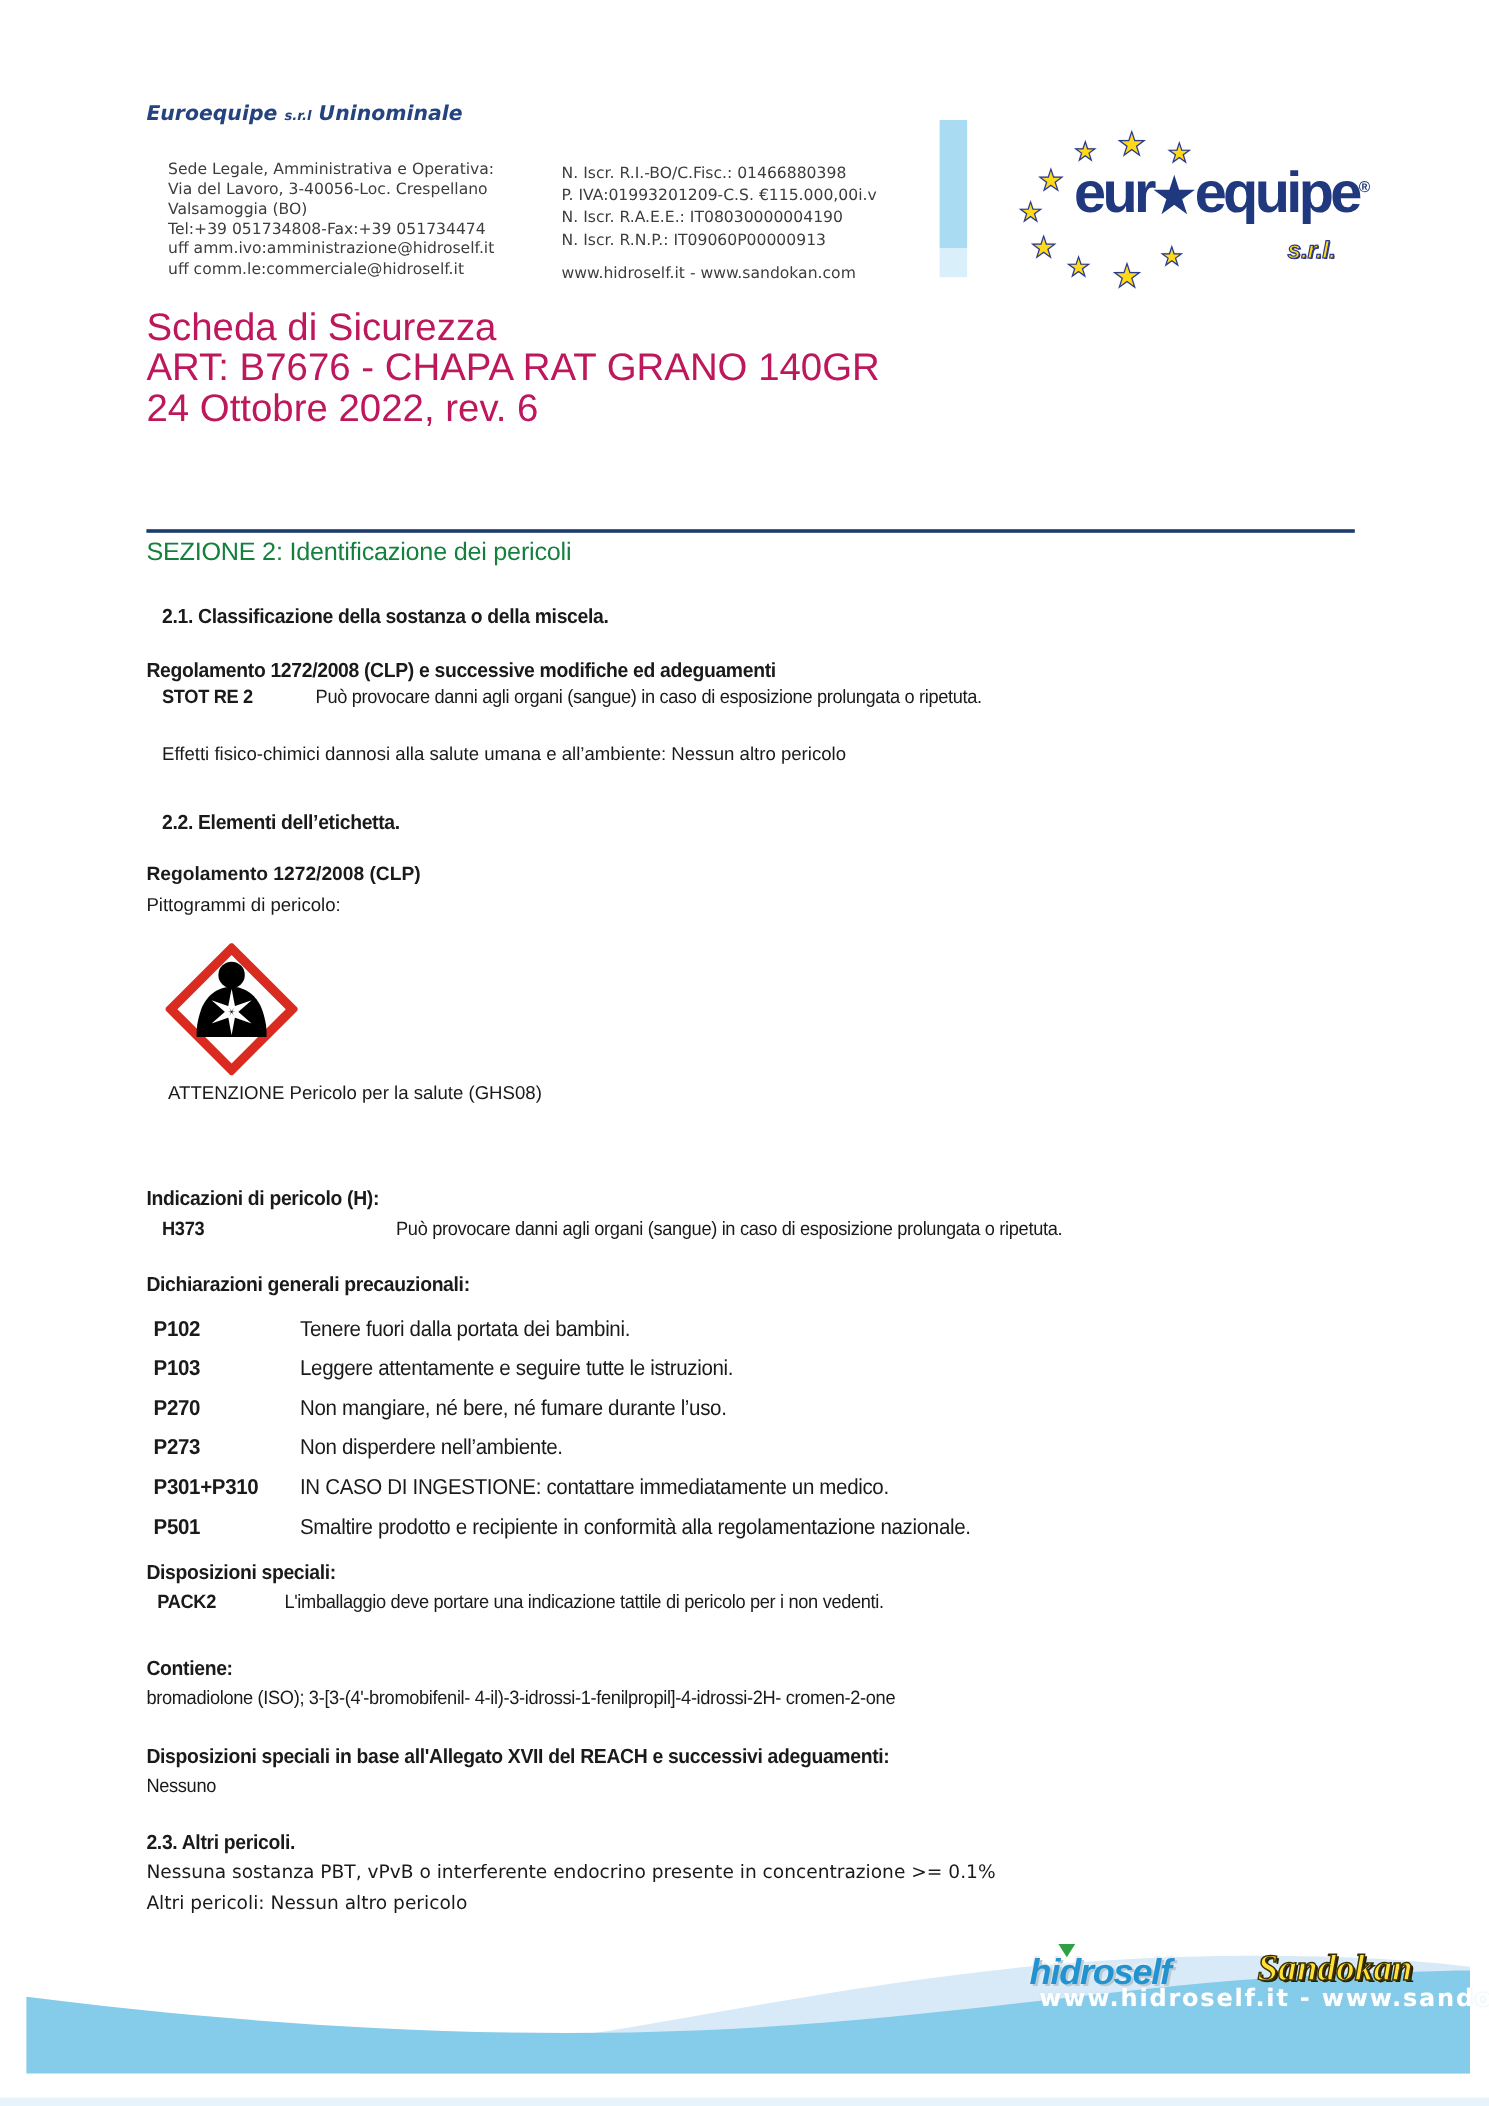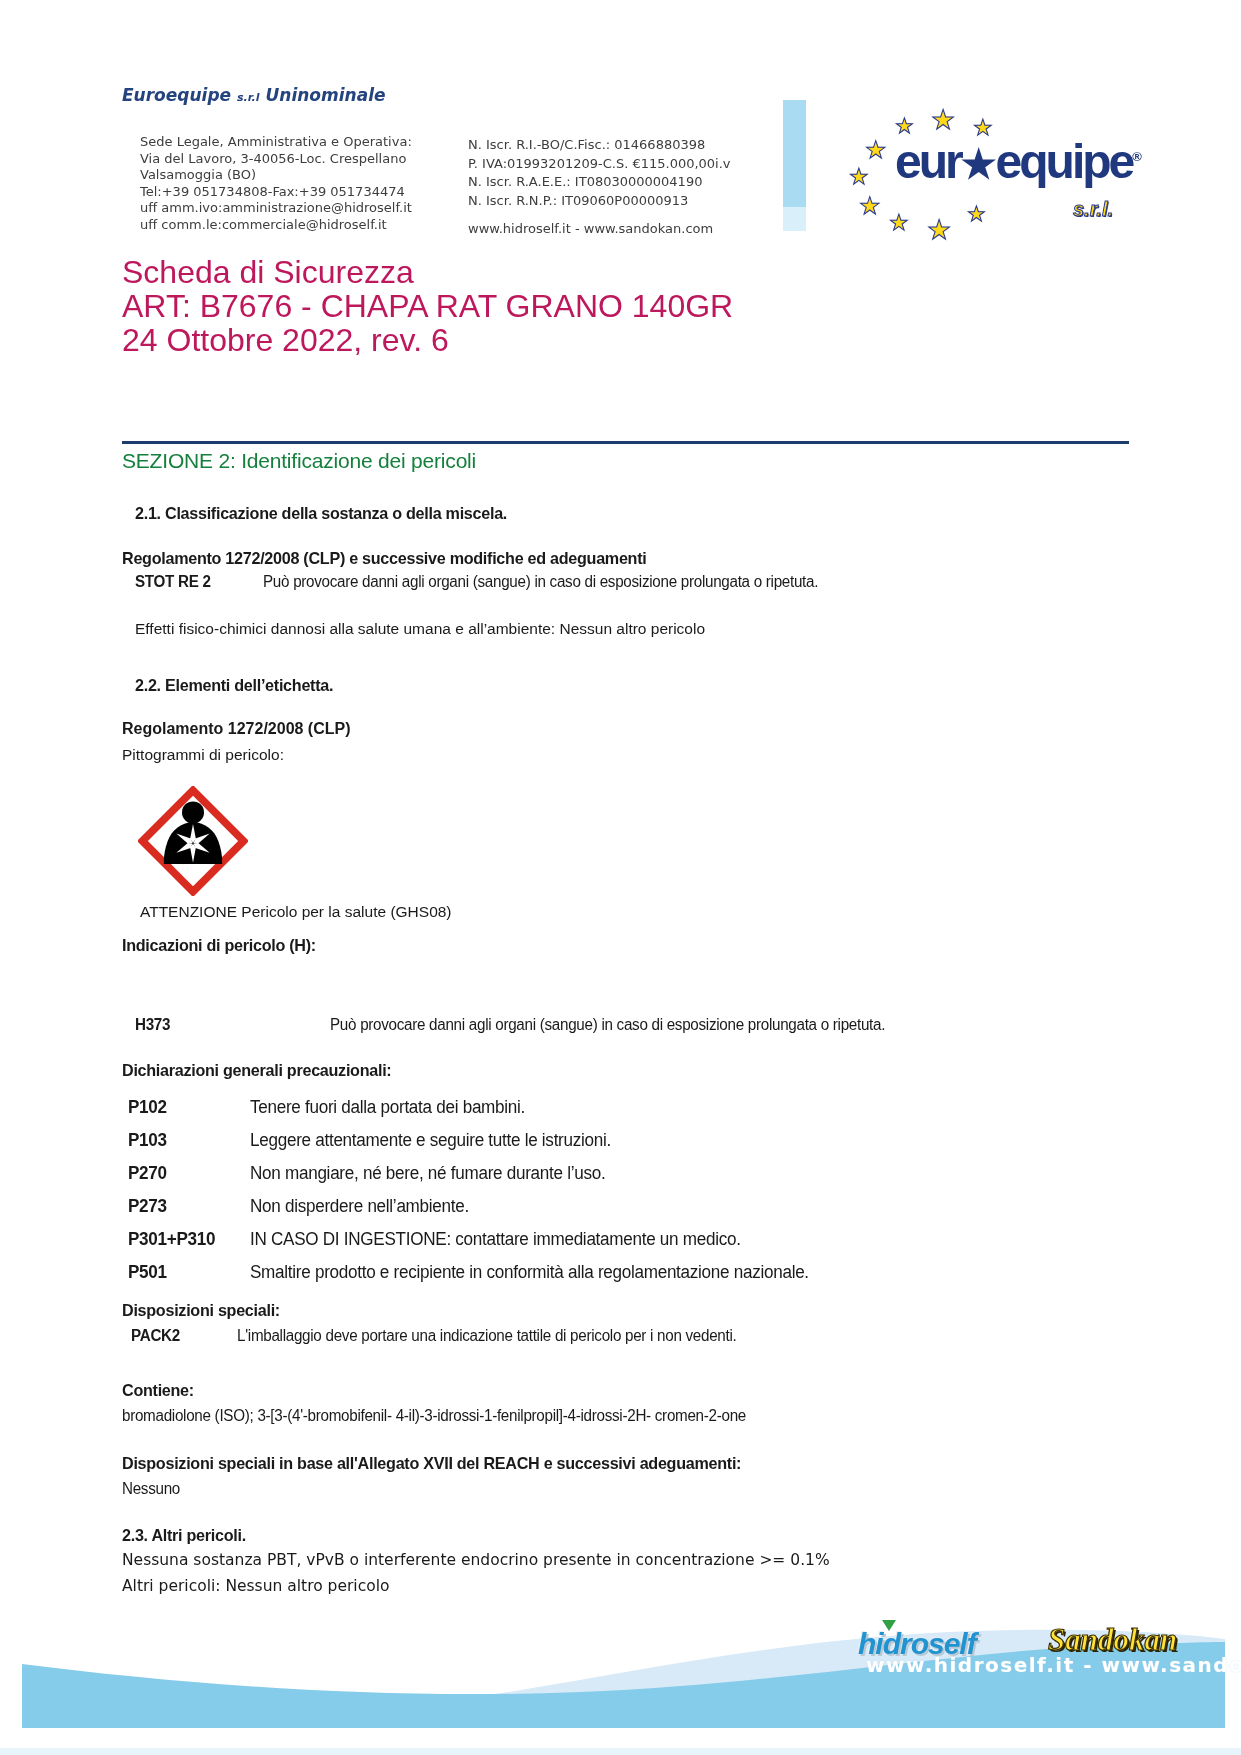--- a/index.html
+++ b/index.html
@@ -118,21 +118,21 @@
       <path d="M50 34.5 L52.6 48 L50 51.5 L47.4 48 Z" transform="rotate(120 50 52)"></path>
       <path d="M50 34.5 L52.6 48 L50 51.5 L47.4 48 Z" transform="rotate(180 50 52)"></path>
       <path d="M50 34.5 L52.6 48 L50 51.5 L47.4 48 Z" transform="rotate(240 50 52)"></path>
       <path d="M50 34.5 L52.6 48 L50 51.5 L47.4 48 Z" transform="rotate(300 50 52)"></path>
     </g>
   </svg>
 </div>
 
 <div class="abs t reg15" style="left:140px;top:903px;">ATTENZIONE Pericolo per la salute (GHS08)</div>
 
-<div class="abs t b h17" style="left:122px;top:936px;"><span class="cx">Indicazioni di pericolo (H):</span></div>
+<div class="abs t b h17" style="left:122px;top:989px;"><span class="cx">Indicazioni di pericolo (H):</span></div>
 <div class="abs t b h16" style="left:135px;top:1016px;"><span class="cx">H373</span></div>
 <div class="abs t h16" style="left:330px;top:1016px;"><span class="cx">Può provocare danni agli organi (sangue) in caso di esposizione prolungata o ripetuta.</span></div>
 
 <div class="abs t b h17" style="left:122px;top:1061px;"><span class="cx">Dichiarazioni generali precauzionali:</span></div>
 
 <div class="abs t b h18" style="left:128px;top:1097px;"><span class="cx">P102</span></div>
 <div class="abs t h18" style="left:250px;top:1097px;"><span class="cx">Tenere fuori dalla portata dei bambini.</span></div>
 <div class="abs t b h18" style="left:128px;top:1130px;"><span class="cx">P103</span></div>
 <div class="abs t h18" style="left:250px;top:1130px;"><span class="cx">Leggere attentamente e seguire tutte le istruzioni.</span></div>
 <div class="abs t b h18" style="left:128px;top:1163px;"><span class="cx">P270</span></div>

